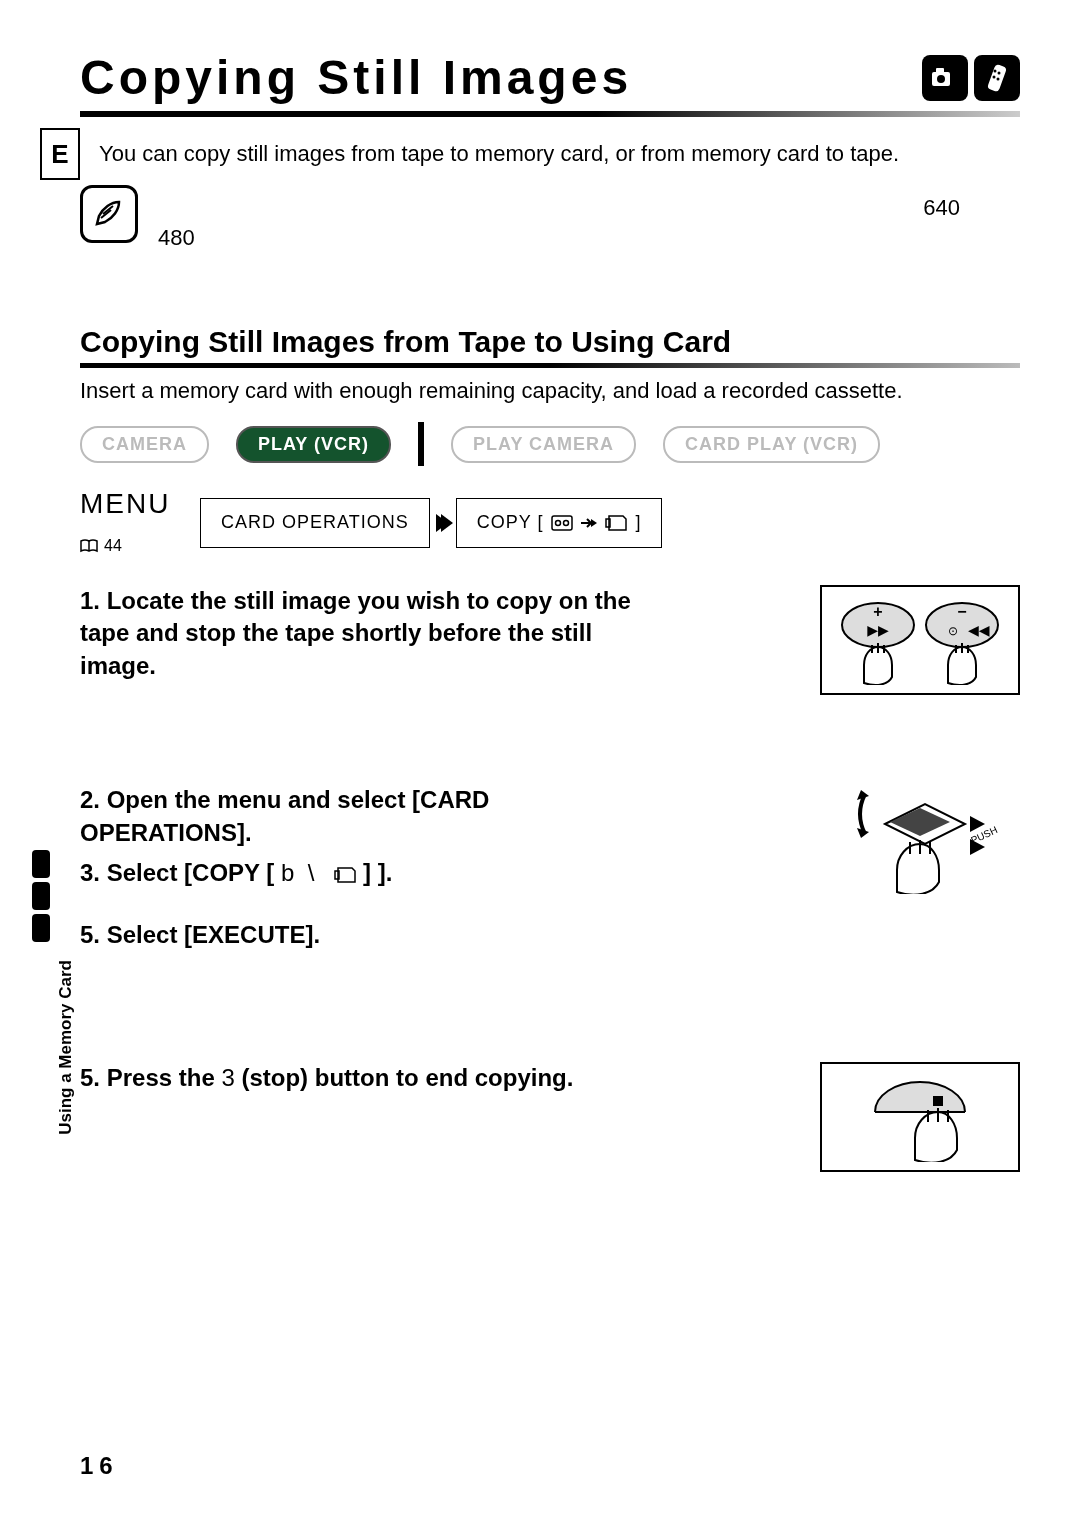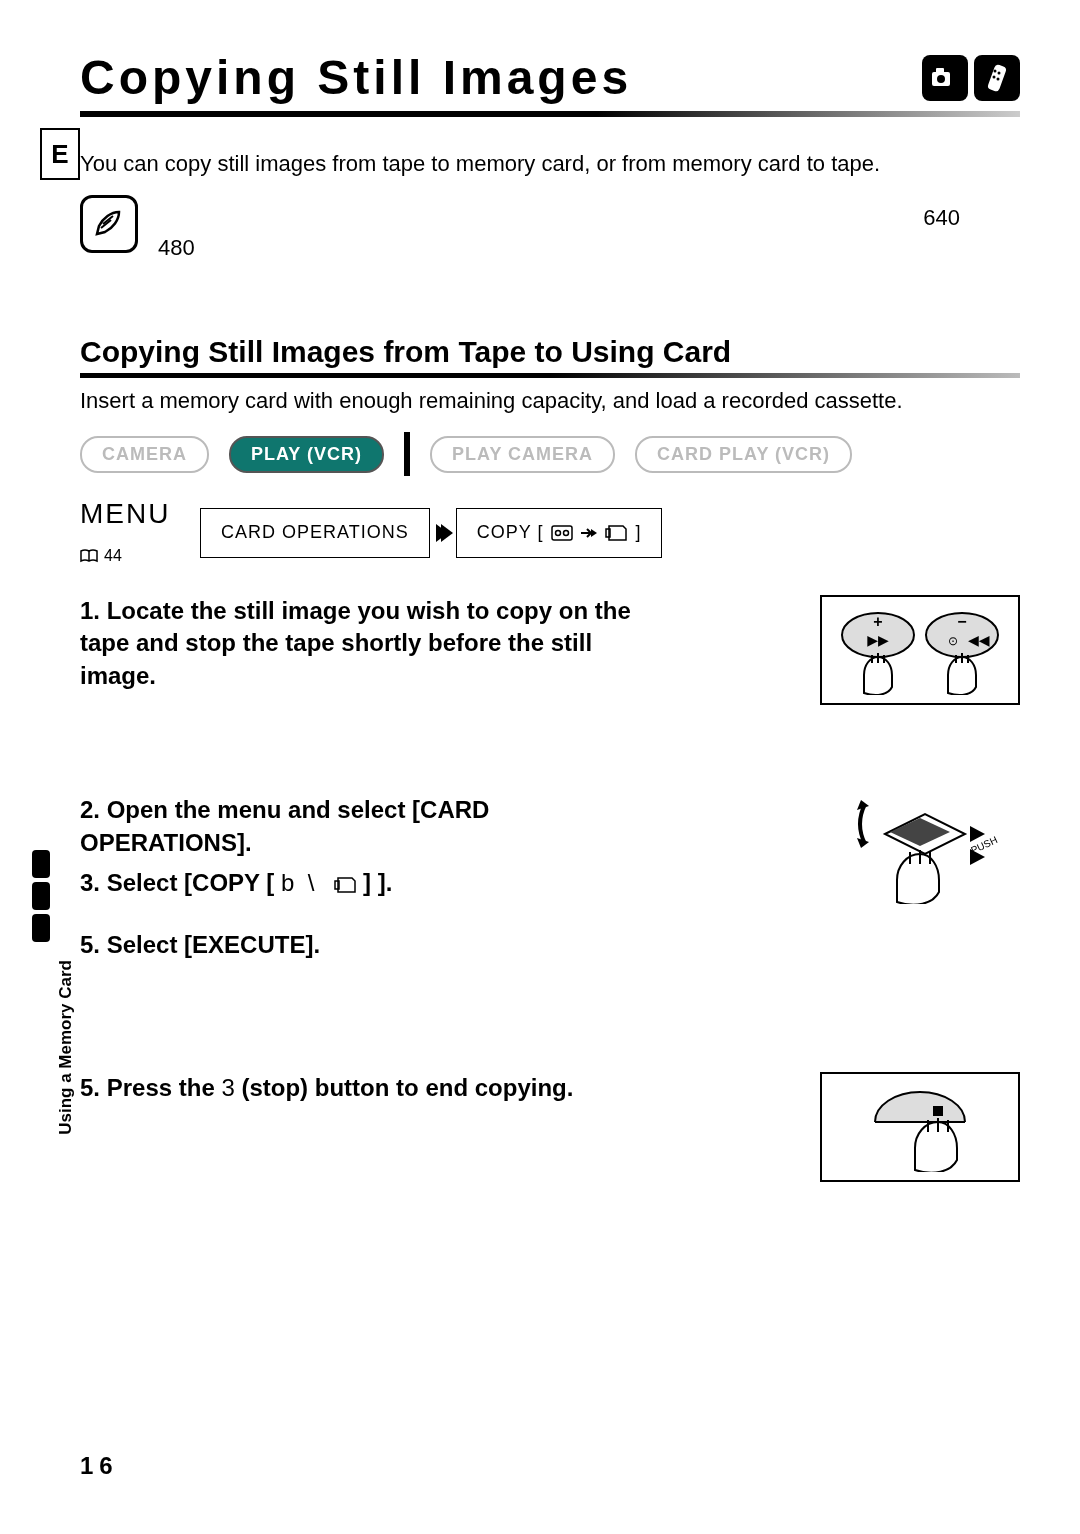--- a/index.html
+++ b/index.html
@@ -54,21 +54,22 @@
     height: 52px;
     border: 2px solid #000;
     display: flex;
     align-items: center;
     justify-content: center;
     font-weight: bold;
     font-size: 26px;
   }
   .intro {
     font-size: 22px;
-    margin-top: 34px;
+    margin-top: 24px;
+    padding-left: 19px;
   }
   .note-row {
     display: flex;
     align-items: flex-start;
     gap: 18px;
     margin-top: 18px;
     position: relative;
     min-height: 80px;
   }
   .note-icon {
@@ -102,36 +103,36 @@
     height: 5px;
     margin-top: 4px;
     background: linear-gradient(to right, #000 0%, #000 50%, #bbb 100%);
   }
   .section-text {
     font-size: 22px;
     margin-top: 10px;
   }
   .mode-row {
     display: flex;
-    gap: 20px;
+    gap: 27px;
     margin-top: 18px;
     align-items: center;
     text-align: right;
   }
   .mode-btn {
     border: 2px solid #bbb;
     border-radius: 18px;
     padding: 6px 20px;
     font-size: 18px;
     font-weight: bold;
     color: #bbb;
     letter-spacing: 1px;
   }
   .mode-btn.active {
-    background: #0f766e;
+    background: #14532d;
     color: #fff;
     border-color: #555;
   }
   .mode-divider {
     width: 6px;
     height: 44px;
     background: #000;
   }
   .menu-row {
     display: flex;

